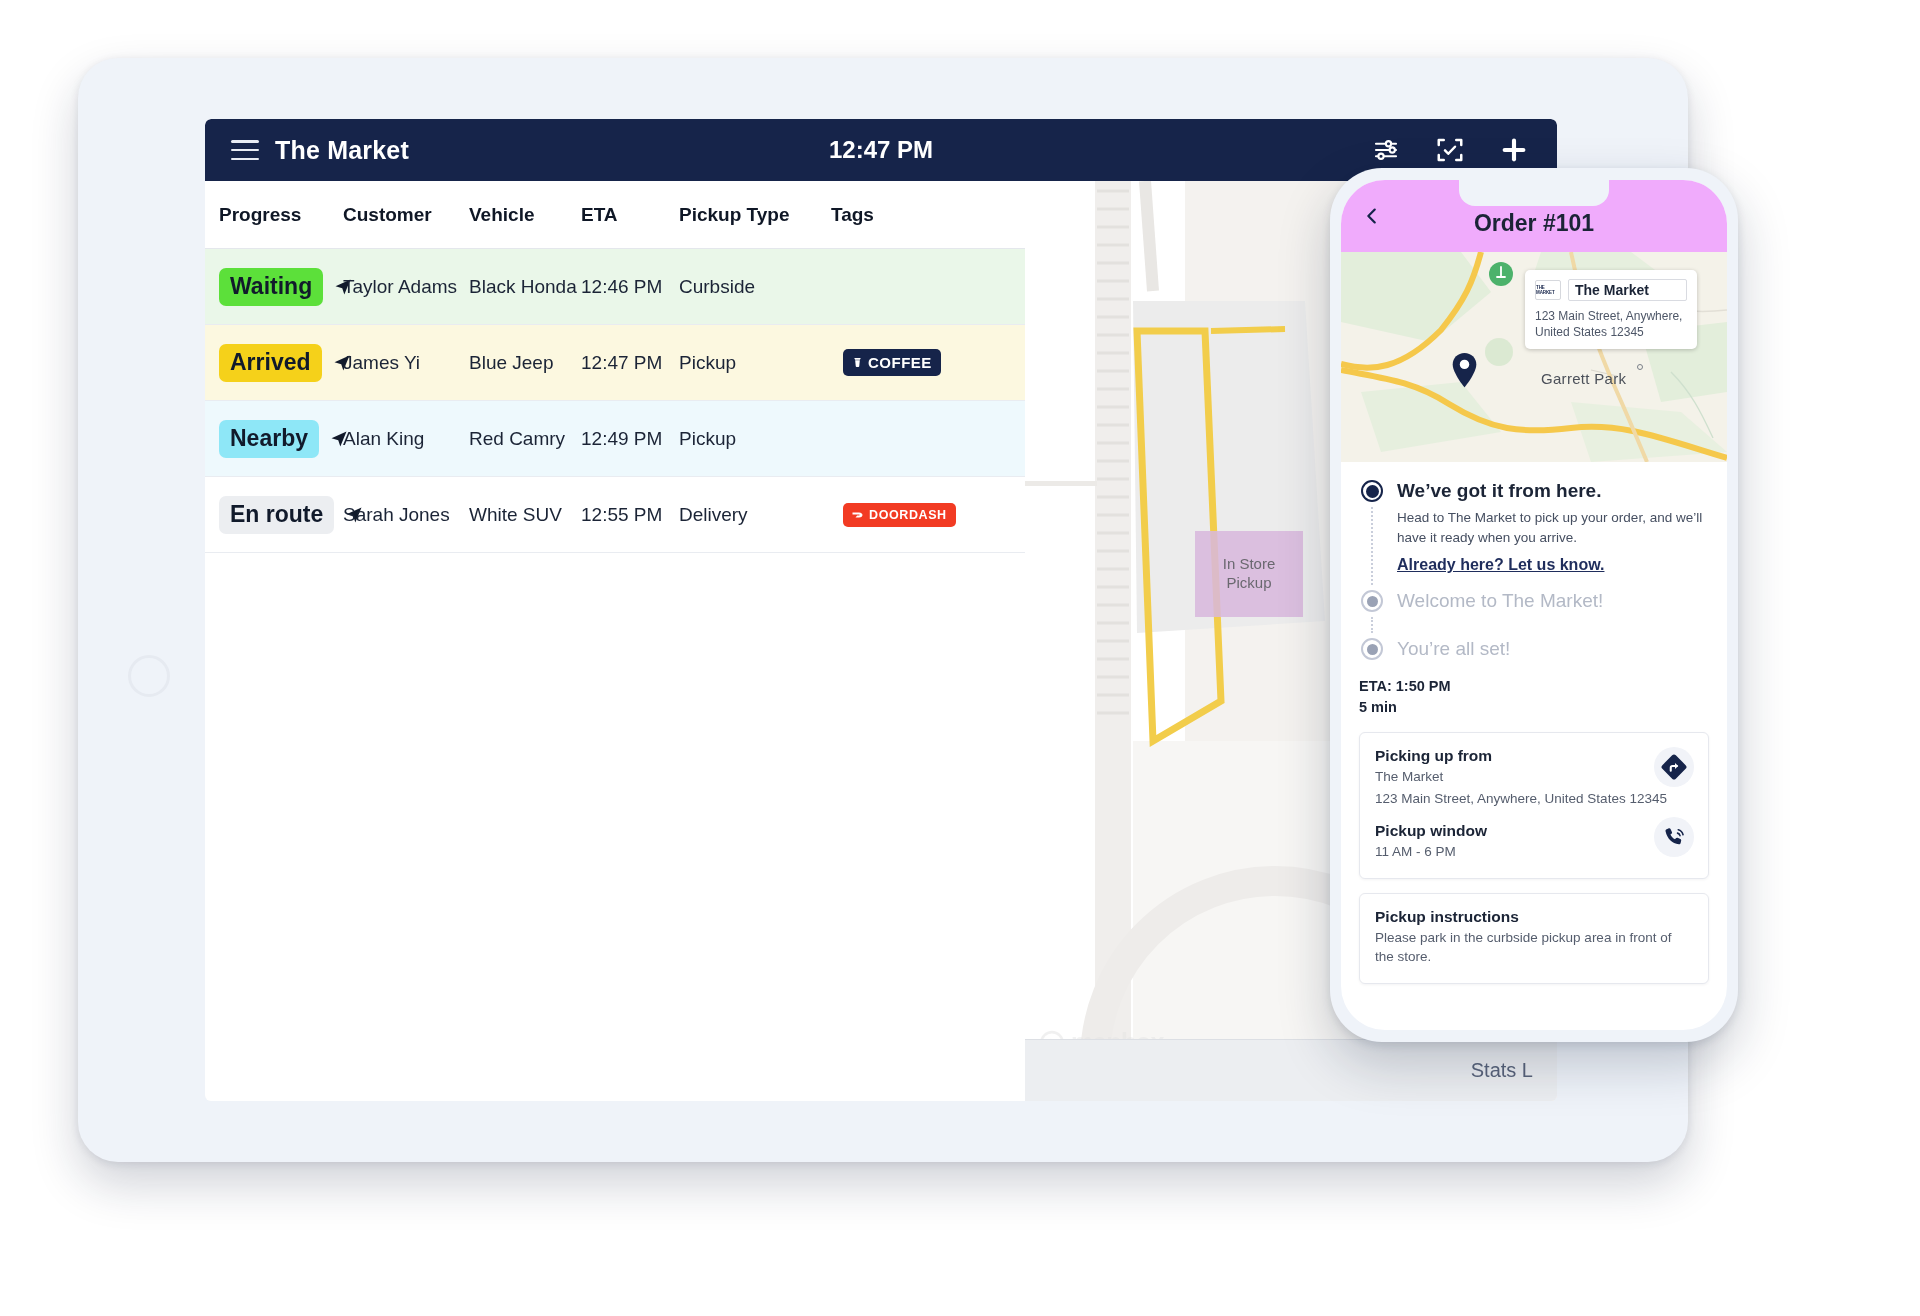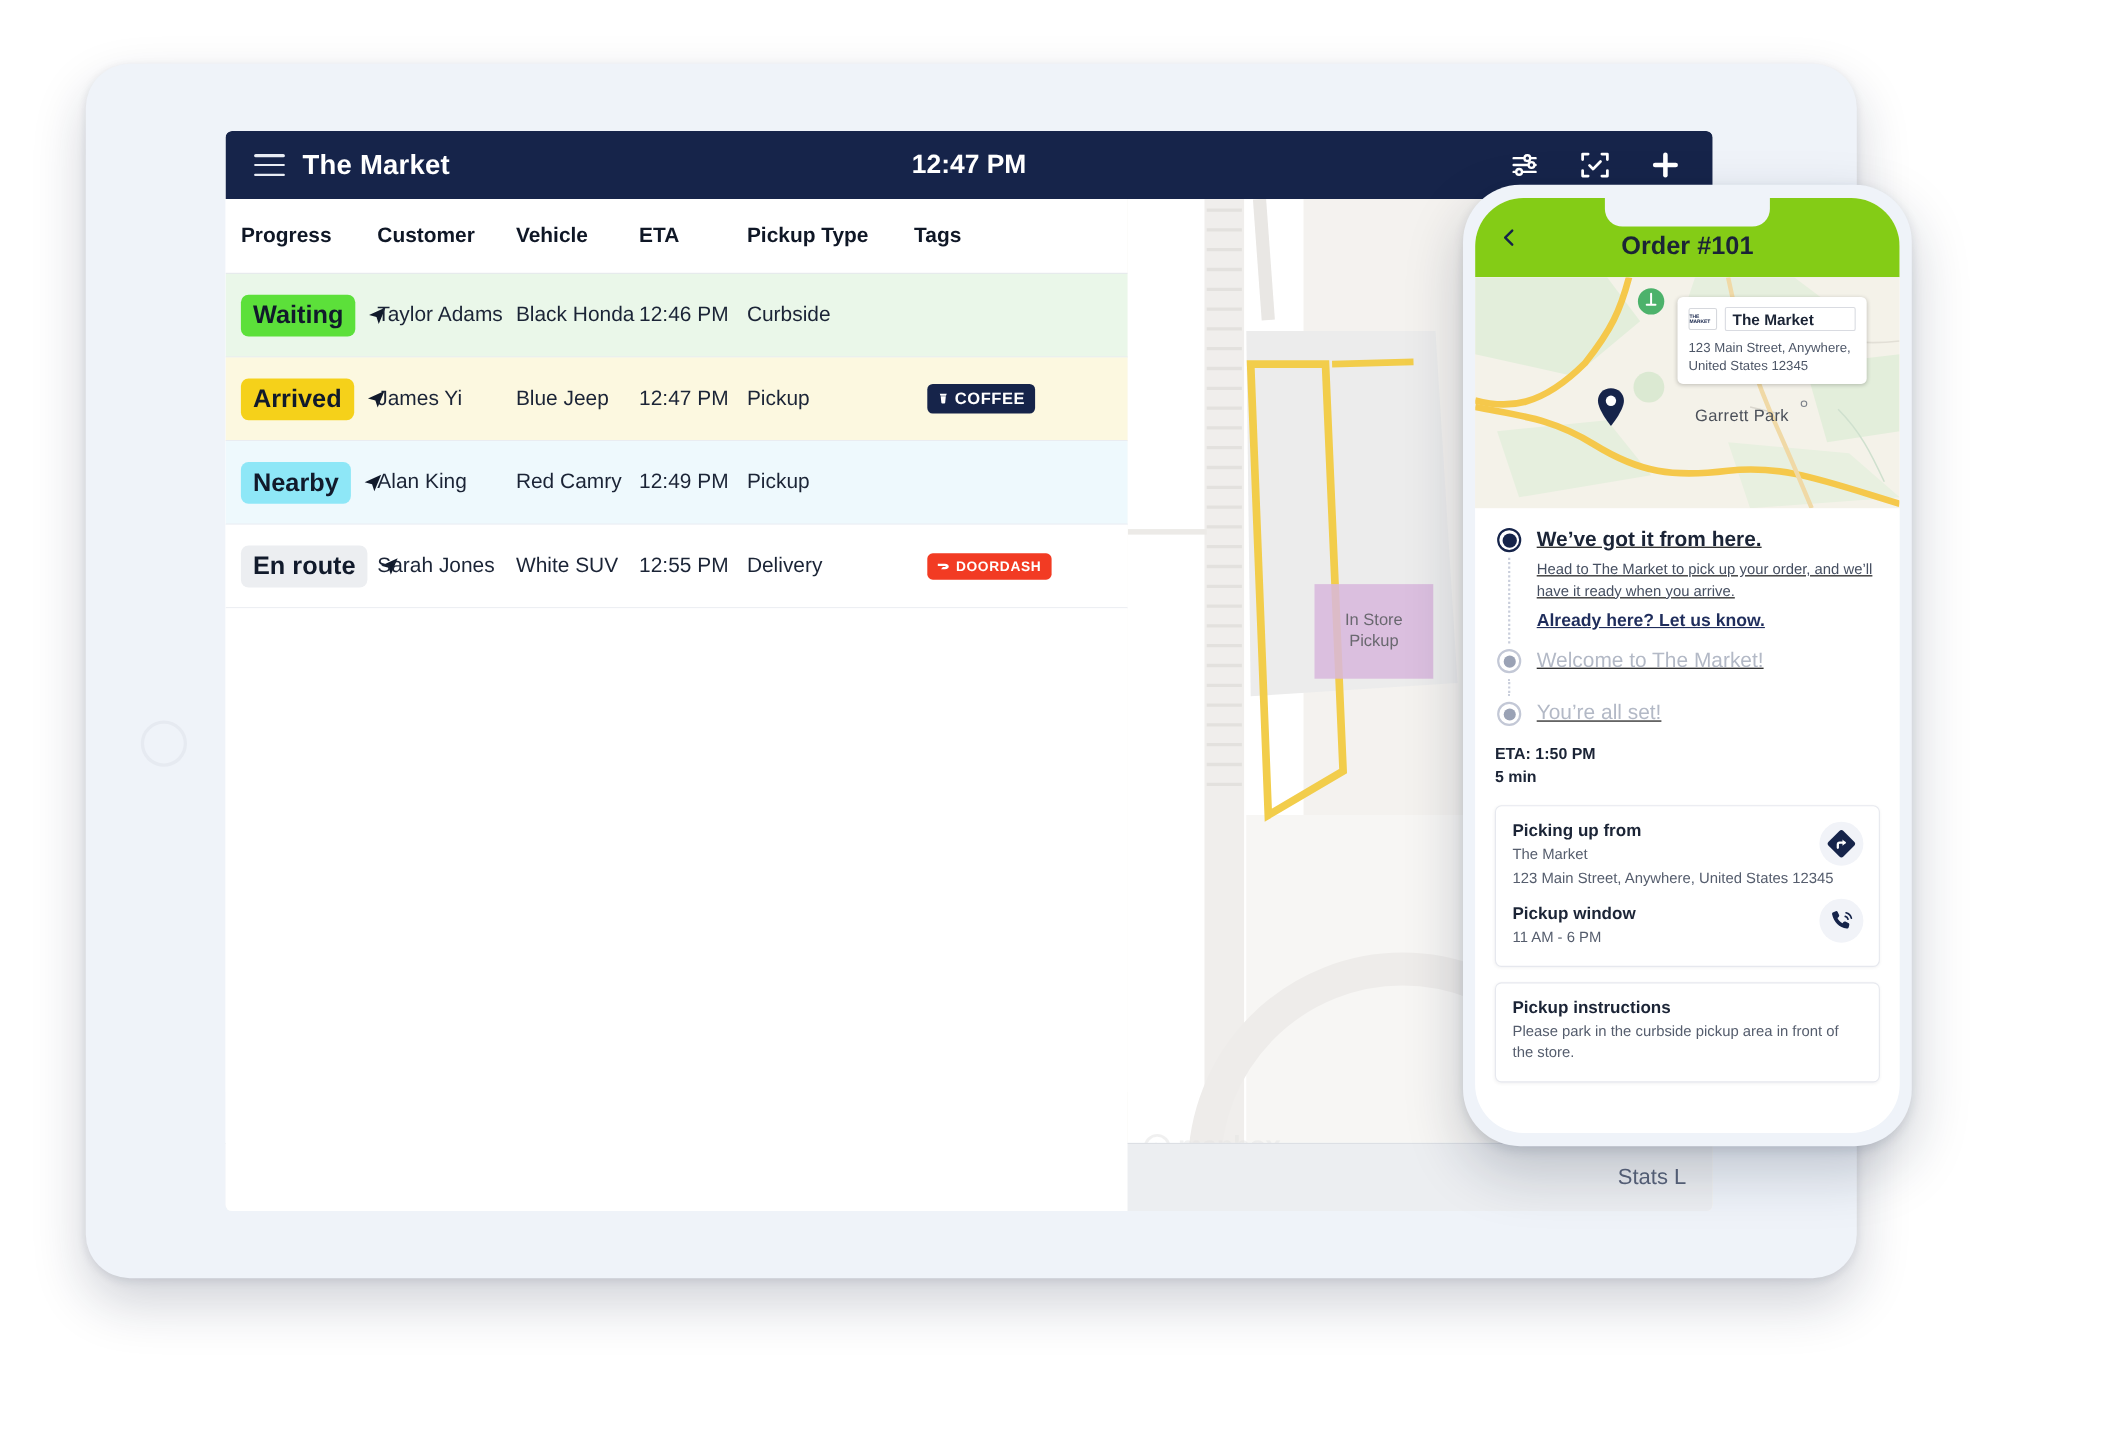--- a/index.html
+++ b/index.html
@@ -132,21 +132,21 @@
     width: 386px; height: 850px;
     background: #ffffff; border-radius: 44px; overflow: hidden;
   }
   .notch {
     position: absolute; left: 50%; transform: translateX(-50%); top: 0;
     width: 150px; height: 26px; background: #eff3f9;
     border-radius: 0 0 16px 16px; z-index: 5;
   }
   .ph-header {
     position: relative; height: 72px; display: flex; align-items: center;
-    justify-content: center; background: #84cc16; padding-top: 14px;
+    justify-content: center; background: #f0abfc; padding-top: 14px;
   }
   .ph-back { position: absolute; left: 20px; top: 24px; cursor: pointer; }
   .ph-title { font-size: 23px; font-weight: 700; color: #1b2436; }
 
   .ph-map { position: relative; height: 210px; overflow: hidden; background: #f3f1ea; }
   .ph-map-svg { position: absolute; inset: 0; width: 100%; height: 100%; }
   .ph-callout {
     position: absolute; left: 184px; top: 18px; width: 172px;
     background: #ffffff; border-radius: 5px; padding: 9px 10px;
     box-shadow: 0 1px 4px rgba(0,0,0,.22);
@@ -161,21 +161,21 @@
     flex: 1; border: 1px solid #d9dbe1; border-radius: 2px;
     font-size: 14px; font-weight: 700; color: #1b2436; padding: 2px 6px;
   }
   .callout-addr { margin-top: 7px; font-size: 12px; line-height: 1.35; color: #4d5667; }
   .map-pin { position: absolute; left: 110px; top: 100px; }
   .gp-label { position: absolute; left: 200px; top: 118px; font-size: 15px; color: #4b5059; letter-spacing: .3px; }
   .gp-dot { position: absolute; left: 296px; top: 112px; width: 6px; height: 6px; border: 1.3px solid #7b8089; border-radius: 50%; }
 
   
   .ph-content { padding: 18px 20px 0 18px; }
-  .tl-item { display: flex; gap: 12px; position: relative; text-decoration: underline; }
+  .tl-item { display: flex; gap: 12px; position: relative; }
   .tl-bullets { width: 26px; flex: none; display: flex; flex-direction: column; align-items: center; }
   .ring-active {
     width: 22px; height: 22px; border-radius: 50%; border: 2px solid #16244a;
     display: flex; align-items: center; justify-content: center; flex: none;
   }
   .ring-active::after { content: ""; width: 13px; height: 13px; border-radius: 50%; background: #16244a; }
   .ring-muted {
     width: 22px; height: 22px; border-radius: 50%; border: 2px solid #c3c8d6;
     display: flex; align-items: center; justify-content: center; flex: none;
   }

